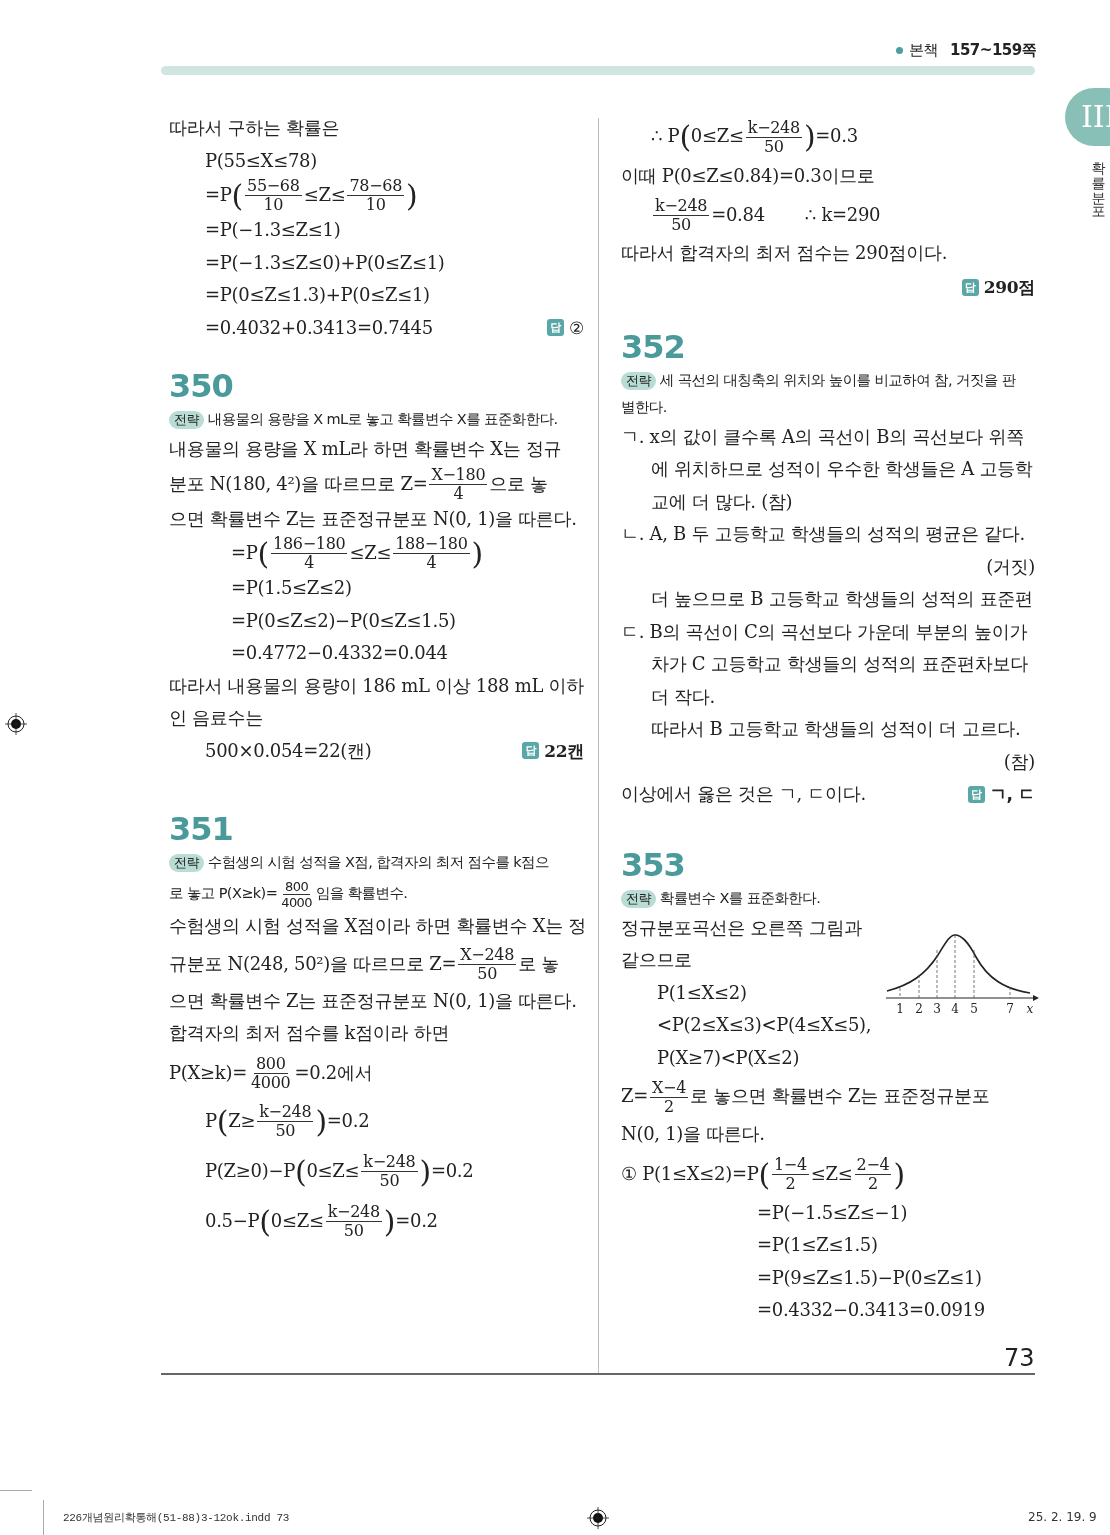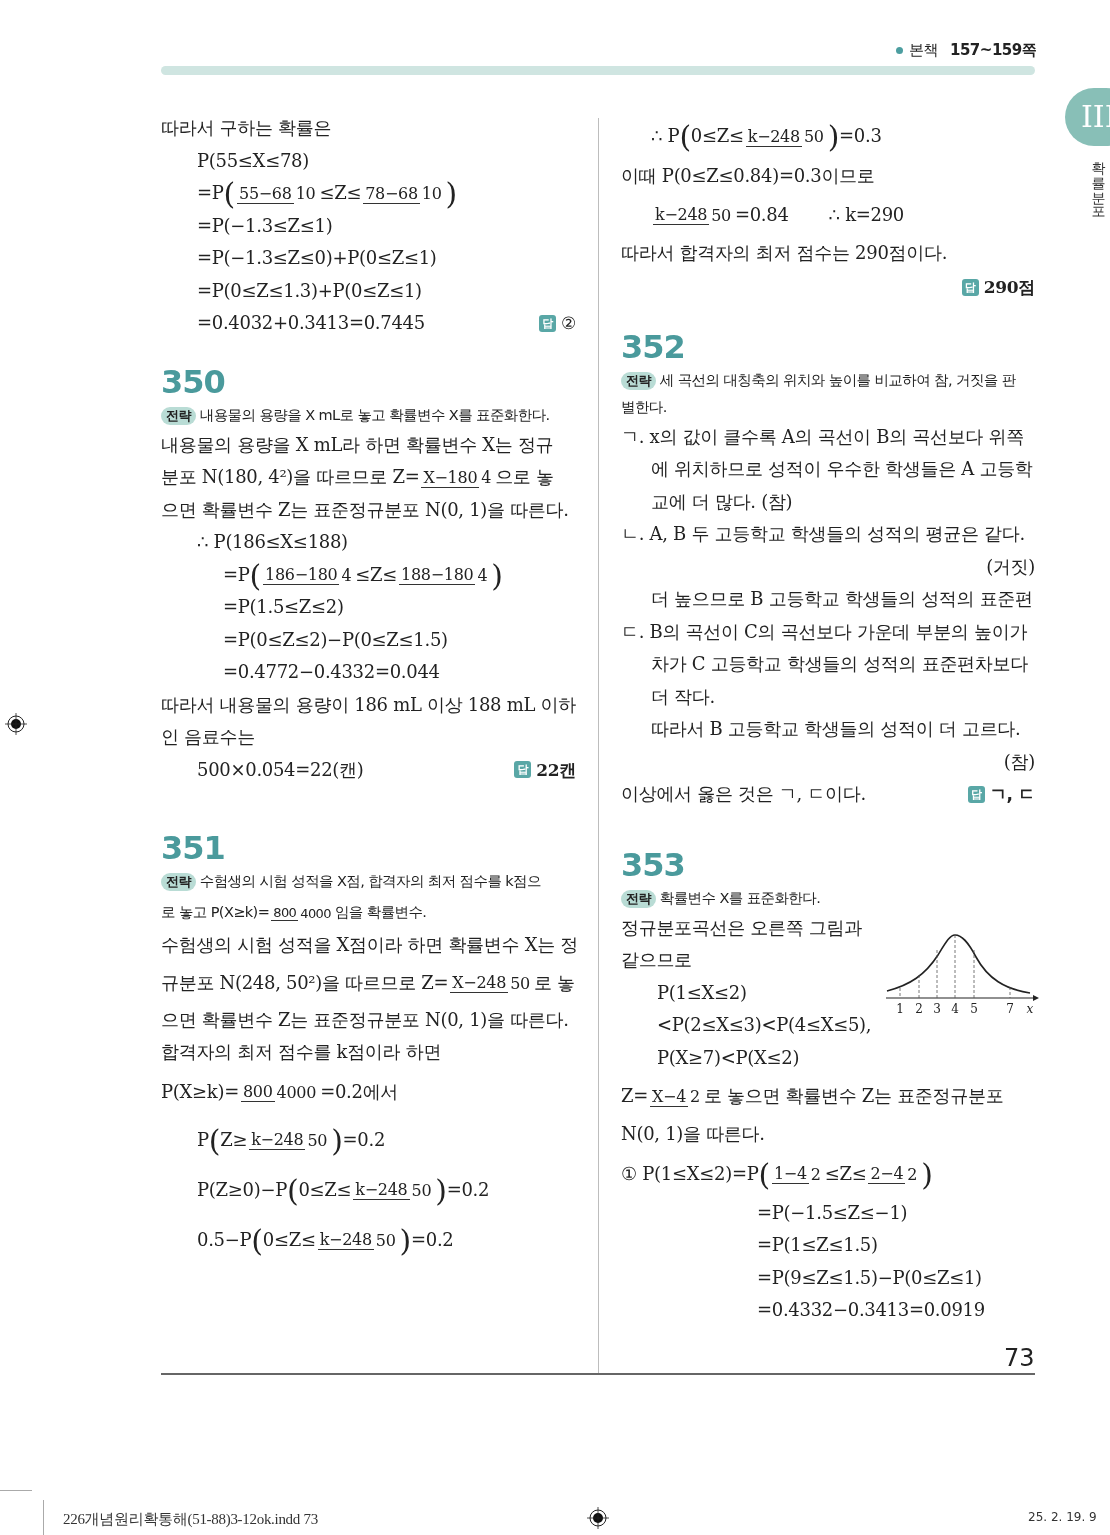--- a/index.html
+++ b/index.html
@@ -11,46 +11,46 @@
   .hdr-ref .pages { font-weight: 600; margin-left: 6px; }
   .hdr-bar { position: absolute; top: 66px; left: 161px; width: 874px; height: 9px; border-radius: 5px; background: #cfe5e1; }
 
   .chapter-tab { position: absolute; top: 88px; left: 1065px; width: 70px; height: 58px; border-radius: 29px; background: #88bfb7; color: #fff; font-size: 30px; font-family: "DejaVu Serif", serif; padding-left: 16px; line-height: 58px; }
   .chapter-label { position: absolute; top: 152px; left: 1090px; writing-mode: vertical-rl; font-family: "DejaVu Sans", sans-serif; font-size: 14px; color: #333; letter-spacing: 1px; }
 
   .col-divider { position: absolute; left: 598px; top: 118px; width: 1px; height: 1255px; background: #bdbdbd; }
   .bottom-rule { position: absolute; left: 161px; top: 1373px; width: 874px; height: 2px; background: #666; }
 
   .col { position: absolute; top: 112px; }
-  .col.left { left: 161px; width: 415px; }
+  .col.left { left: 169px; width: 415px; }
   .col.right { left: 621px; width: 414px; }
 
   .line { font-size: 18px; line-height: 32.5px; white-space: nowrap; letter-spacing: -0.3px; }
   .indent1 { padding-left: 36px; }
   .indent2 { padding-left: 62px; }
   .indent3 { padding-left: 30px; }
   .indent4 { padding-left: 136px; }
   .hang { padding-left: 30px; }
 
-  .frac { display: inline-flex; flex-direction: row; align-items: center; vertical-align: middle; font-size: 16px; line-height: 18px; margin: 0 2px; }
+  .frac { display: inline-flex; flex-direction: column; align-items: center; vertical-align: middle; font-size: 16px; line-height: 18px; margin: 0 2px; }
   .frac .num { border-bottom: 1px solid #333; padding: 0 2px; }
   .frac .den { padding: 0 2px; }
   .paren { font-size: 30px; font-weight: 100; vertical-align: middle; line-height: 20px; }
 
   .prob-num { font-family: "DejaVu Sans", sans-serif; font-weight: bold; font-size: 32px; color: #4a9a9c; letter-spacing: -1px; line-height: 40px; }
   .strategy { font-family: "DejaVu Sans", sans-serif; font-size: 14.5px; line-height: 27px; letter-spacing: -0.6px; white-space: nowrap; color: #222; }
-  .strategy-badge { display: inline-block; background: #b9dcd5; color: #222; font-weight: bold; font-size: 13px; border-radius: 9px; padding: 0 5px; line-height: 18px; margin-right: 4px; }
+  .strategy-badge { display: inline-block; background: #b9dcd5; color: #222; font-weight: normal; font-size: 13px; border-radius: 9px; padding: 0 5px; line-height: 18px; margin-right: 4px; }
 
   .ans-line { display: flex; justify-content: space-between; align-items: center; }
   .answer { display: inline-flex; align-items: center; gap: 5px; font-weight: bold; font-size: 17px; }
   .answer-badge { display: inline-block; width: 17px; height: 17px; background: #59a7a6; color: #fff; border-radius: 3px; font-family: "DejaVu Sans", sans-serif; font-size: 11px; font-weight: bold; text-align: center; line-height: 17px; }
   .right-end { text-align: right; }
 
   .page-number { position: absolute; top: 1344px; left: 1004px; font-family: "DejaVu Sans", sans-serif; font-size: 24px; color: #222; }
-  .print-footer { position: absolute; top: 1510px; left: 63px; font-family: Liberation Serif, serif; font-size: 15px; color: #333; letter-spacing: -0.3px; }
+  .print-footer { position: absolute; top: 1510px; left: 63px; font-family: Liberation Mono, monospace; font-size: 11px; color: #333; letter-spacing: -0.3px; }
   .print-date { position: absolute; top: 1510px; left: 1028px; font-family: "DejaVu Sans", sans-serif; font-size: 12px; color: #333; white-space: nowrap; }
   .footer-vline { position: absolute; left: 43px; top: 1500px; width: 1px; height: 35px; background: #aaa; }
   .footer-hline { position: absolute; left: 0; top: 1490px; width: 32px; height: 1px; background: #aaa; }
   .reg-mark { position: absolute; width: 22px; height: 22px; }
 
   .graph { position: absolute; left: 880px; top: 925px; width: 160px; height: 95px; }
 </style>
 </head>
 <body>
 
@@ -96,21 +96,20 @@
     <div class="prob-num">350</div>
     <div class="strategy"><span class="strategy-badge">전략</span><span>내용물의 용량을 X mL로 놓고 확률변수 X를 표준화한다.</span></div>
     <div class="line">내용물의 용량을 X mL라 하면 확률변수 X는 정규</div>
     <div class="line">
       <span>분포 N(180, 4²)을 따르므로 Z=</span><span class="frac">
           <span class="num">X−180</span>
           <span class="den">4</span>
         </span><span>으로 놓</span>
     </div>
     <div class="line">으면 확률변수 Z는 표준정규분포 N(0, 1)을 따른다.</div>
-    <div class="line indent1">∴ P(186≤X≤188)</div>
     <div class="line indent2">
       <span>=P</span><span class="paren">(</span><span class="frac">
           <span class="num">186−180</span>
           <span class="den">4</span>
         </span><span>≤Z≤</span><span class="frac">
           <span class="num">188−180</span>
           <span class="den">4</span>
         </span><span class="paren">)</span>
     </div>
     <div class="line indent2">=P(1.5≤Z≤2)</div>

